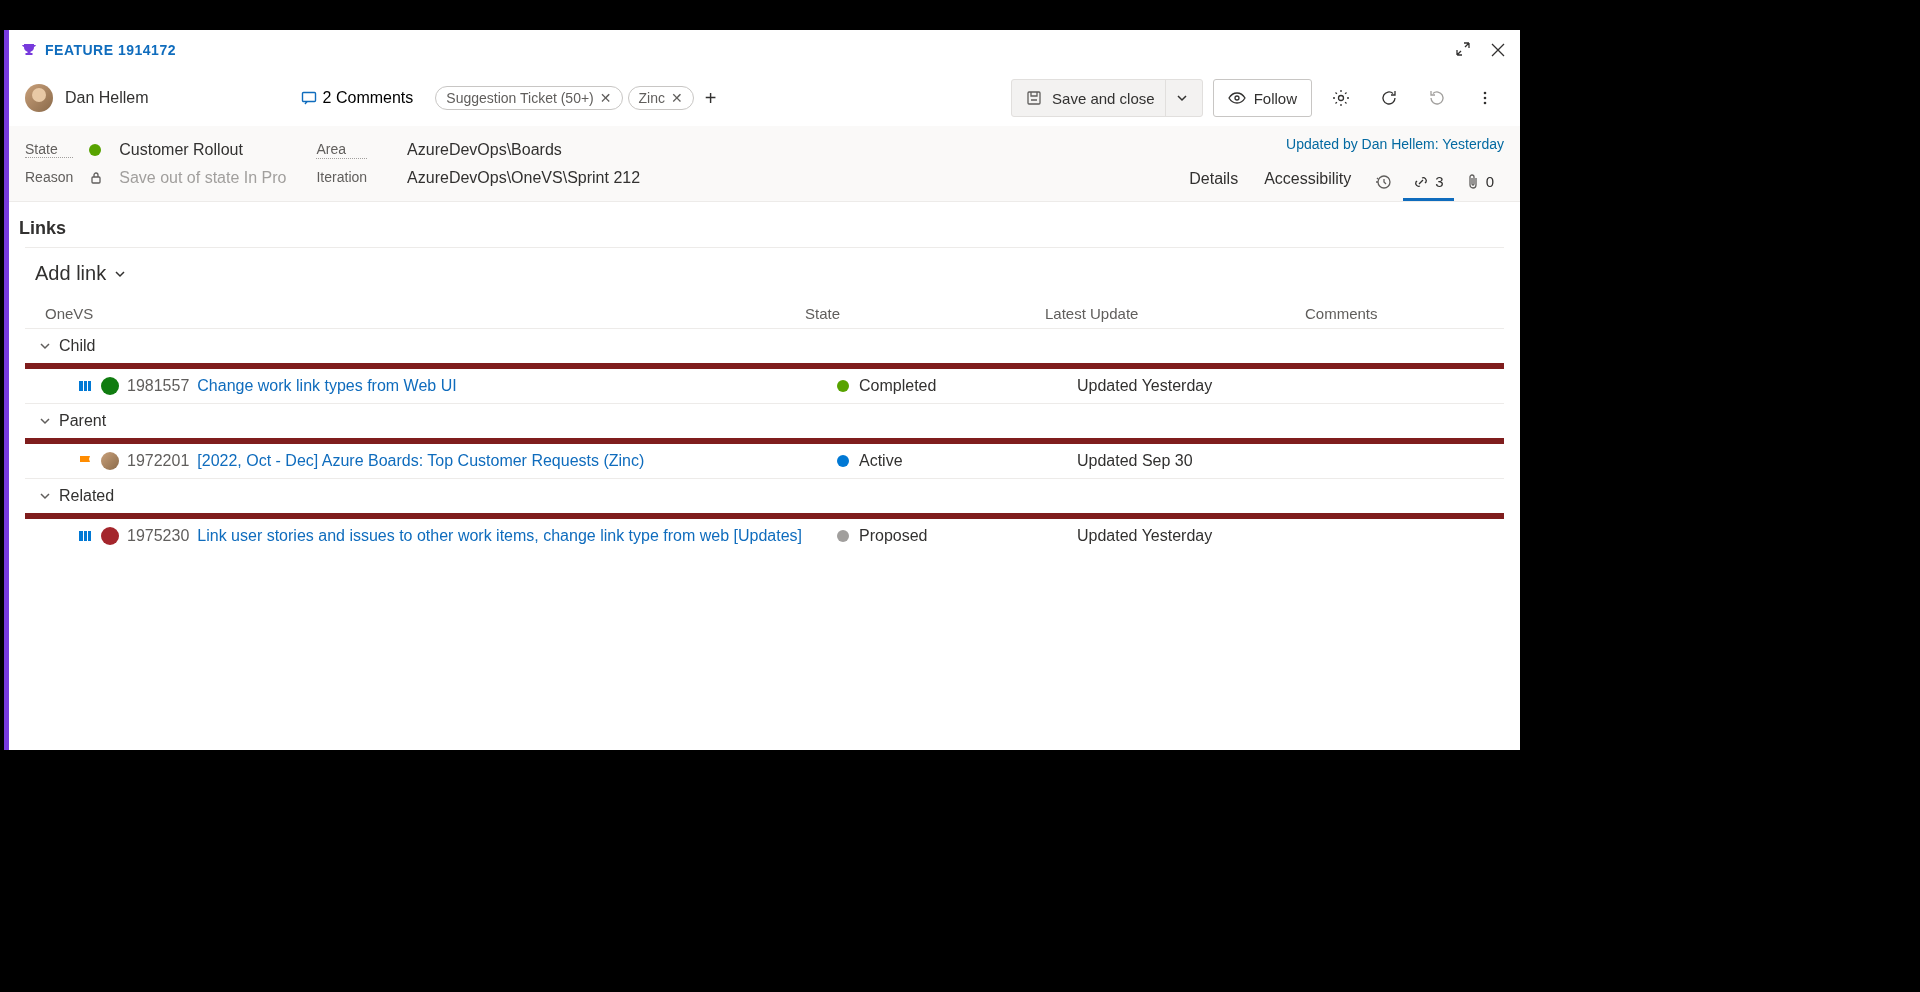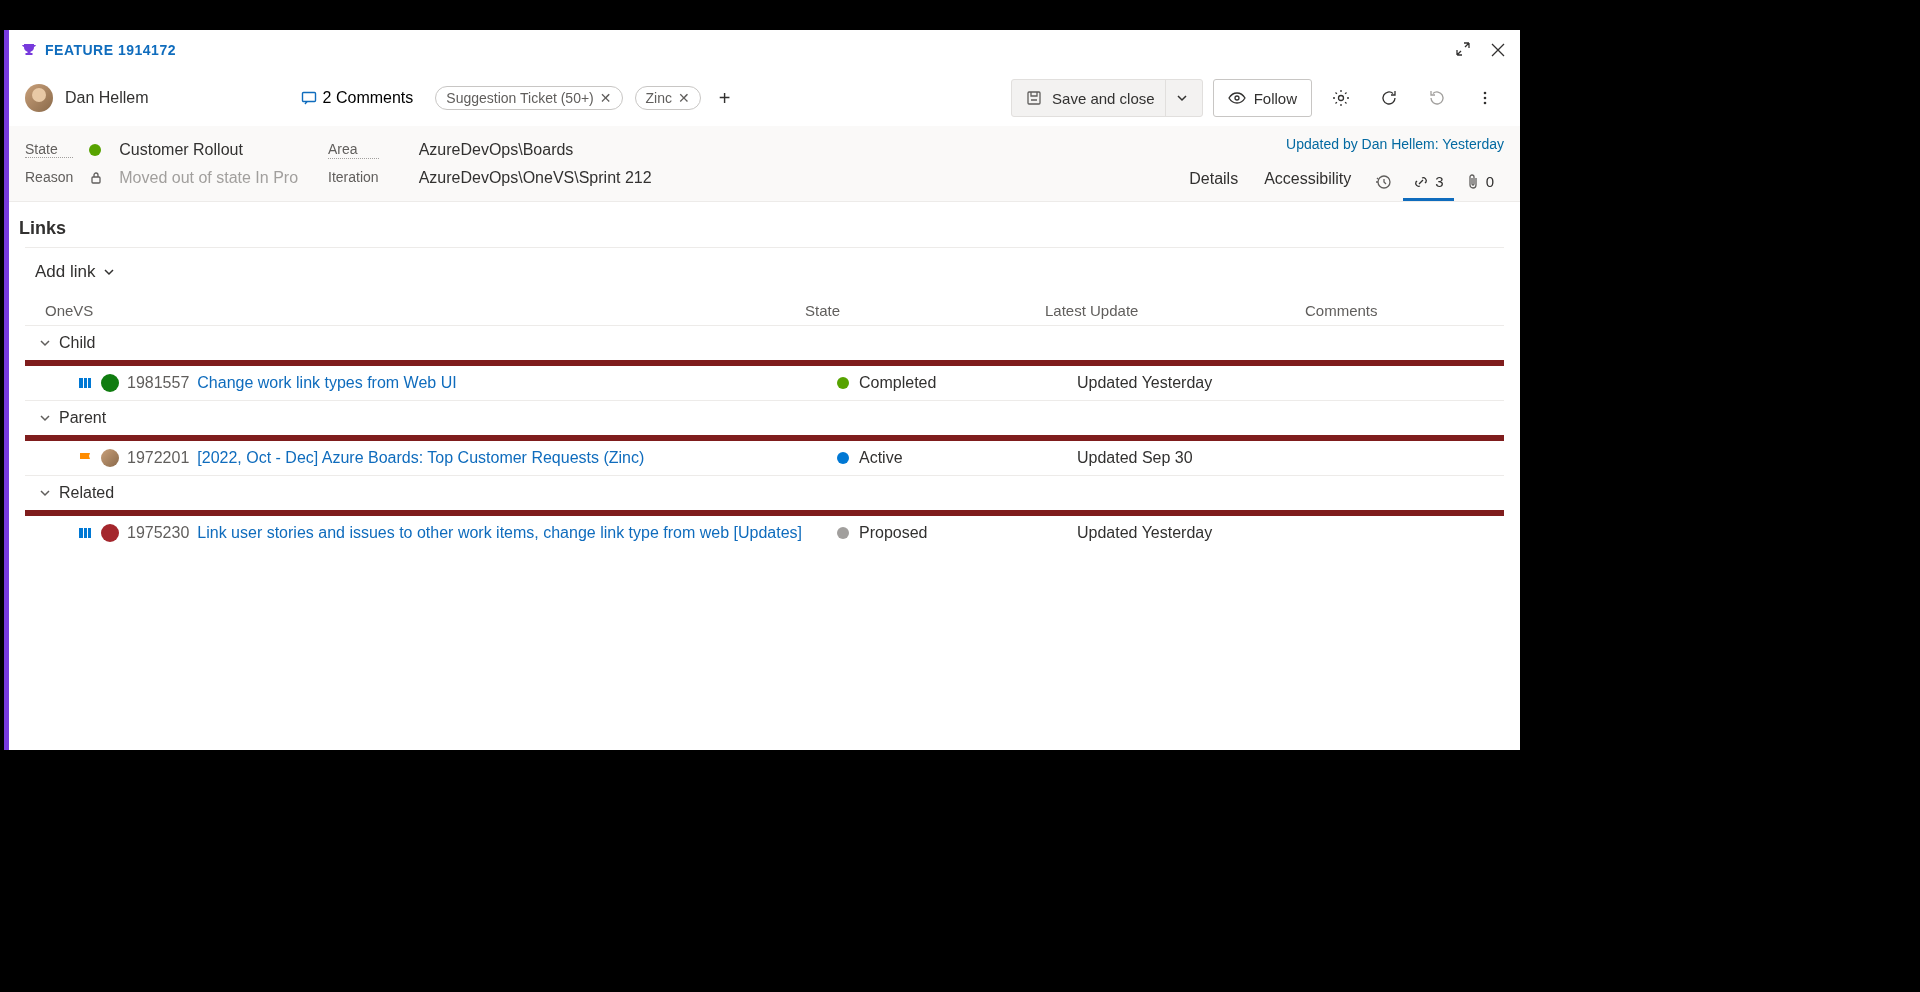--- a/index.html
+++ b/index.html
@@ -15,21 +15,21 @@
 .header-title-row { padding: 0 16px; display: flex; align-items: center; gap: 16px; height: 40px; }
 .id-text { font-size: 22px; color: #323130; }
 .title-text { font-size: 22px; color: #323130; }
 .toolbar-row { padding: 8px 16px; display: flex; align-items: center; height: 56px; }
 .toolbar-left { display: flex; align-items: center; gap: 12px; }
 .avatar { width: 28px; height: 28px; border-radius: 50%; background: linear-gradient(135deg,#c9a07a,#8a6a4a); position: relative; overflow: hidden; }
 .avatar::after { content: ""; position: absolute; top: 4px; left: 7px; width: 14px; height: 14px; border-radius: 50%; background: #e8c9a6; }
 .assignee { font-size: 16px; margin-right: 140px; }
 .comments-link { color: #000000; display: flex; align-items: center; gap: 6px; font-size: 16px; cursor: pointer; }
 .comment-icon { color: #0F6CBD; }
-.tags { display: flex; gap: 12px; margin-left: 10px; align-items: center; }
+.tags { display: flex; gap: 5px; margin-left: 10px; align-items: center; }
 .tag { display: inline-flex; align-items: center; border: 1px solid #c8c6c4; border-radius: 14px; padding: 3px 10px; font-size: 14px; color: #605e5c; gap: 6px; }
 .tag-x { font-size: 14px; cursor: pointer; }
 .add-tag { font-size: 20px; color: #323130; padding: 0 6px; cursor: pointer; }
 .toolbar-right { margin-left: auto; display: flex; align-items: center; gap: 10px; }
 .save-btn { background: #f3f2f1; border: 1px solid #e1dfdd; height: 38px; display: flex; align-items: center; padding: 0 14px; gap: 10px; border-radius: 3px; cursor: pointer; }
 .save-chevron { border-left: 1px solid #e1dfdd; padding-left: 10px; height: 100%; display: flex; align-items: center; }
 .follow-btn { border: 1px solid #c8c6c4; height: 38px; display: flex; align-items: center; padding: 0 14px; gap: 8px; border-radius: 3px; cursor: pointer; }
 .icon-btn { width: 38px; height: 38px; display: flex; align-items: center; justify-content: center; cursor: pointer; border-radius: 3px; }
 .state-row { padding: 8px 16px; background: #faf9f8; display: flex; align-items: center; height: 76px; position: relative; border-bottom: 1px solid #edebe9; }
 .state-grid { display: grid; grid-template-columns: auto auto 1fr; column-gap: 16px; row-gap: 10px; align-items: center; }
@@ -42,21 +42,21 @@
 .reason-text { color: #a19f9d; font-size: 16px; white-space: nowrap; overflow: hidden; text-overflow: clip; max-width: 180px; display: inline-block; }
 .area-block { margin-left: 30px; display: grid; grid-template-columns: auto 1fr; column-gap: 40px; row-gap: 10px; }
 .updated-by { position: absolute; top: 10px; right: 16px; font-size: 14px; color: #0369a1; }
 .tabs-right { position: absolute; bottom: 0; right: 16px; display: flex; align-items: flex-end; gap: 2px; }
 .tab { padding: 10px 12px; font-size: 16px; cursor: pointer; border-bottom: 3px solid transparent; }
 .tab-icon-btn { padding: 8px 10px; display: flex; align-items: center; gap: 6px; cursor: pointer; border-bottom: 3px solid transparent; }
 .tab-icon-btn.active { border-bottom-color: #0F6CBD; }
 .links-section { padding: 10px 16px; }
 .links-title { font-size: 18px; font-weight: 600; margin: 6px 0 8px -6px; }
 .hr-light { border: none; border-top: 1px solid #edebe9; }
-.add-link { padding: 14px 0 14px 10px; font-size: 17px; display: flex; align-items: center; gap: 8px; cursor: pointer; }
+.add-link { padding: 14px 0 14px 10px; font-size: 20px; display: flex; align-items: center; gap: 8px; cursor: pointer; }
 .link-table-header { display: grid; grid-template-columns: 760px 240px 260px 1fr; padding: 6px 0 6px 20px; color: #605e5c; font-size: 15px; }
 .group-row { display: flex; align-items: center; gap: 8px; padding: 8px 0 8px 14px; border-top: 1px solid #edebe9; font-size: 16px; }
 .chevron { font-size: 14px; color: #605e5c; cursor: pointer; }
 .item-row { display: grid; grid-template-columns: 760px 240px 260px 1fr; padding: 8px 0 8px 52px; border-top: 6px solid #7f1d1d; align-items: center; font-size: 16px; }
 .item-link-cell { display: flex; align-items: center; gap: 8px; }
 .type-icon { width: 16px; height: 16px; display: inline-flex; align-items: center; justify-content: center; }
 .type-icon.story { color: #0078d4; }
 .type-icon.epic { color: #ff8c00; }
 .mini-avatar { width: 18px; height: 18px; border-radius: 50%; display: inline-block; }
 .mini-avatar.green { background: #107c10; }
@@ -180,21 +180,21 @@
       <span class="state-label dotted">State</span>
       <span class="state-dot green"></span>
       <span class="state-value">Customer Rollout</span>
       <span class="state-label">Reason</span>
       <span class="lock-icon">
         <svg width="14" height="14" viewBox="0 0 14 14" fill="none" stroke="currentColor" stroke-width="1.3">
             <rect x="3" y="6" width="8" height="6" rx="1"></rect>
             <path d="M5 6V4a2 2 0 0 1 4 0v2"></path>
           </svg>
       </span>
-      <span class="reason-text">Moved out of state In Pro</span>
+      <span class="reason-text">Save out of state In Pro</span>
     </div>
     <div class="area-block">
       <span class="state-label dotted">Area</span>
       <span class="state-value">AzureDevOps\Boards</span>
       <span class="state-label">Iteration</span>
       <span class="state-value">AzureDevOps\OneVS\Sprint 212</span>
     </div>
     <div class="updated-by">Updated by Dan Hellem: Yesterday</div>
     <div class="tabs-right">
       <div class="tab">Details</div>

